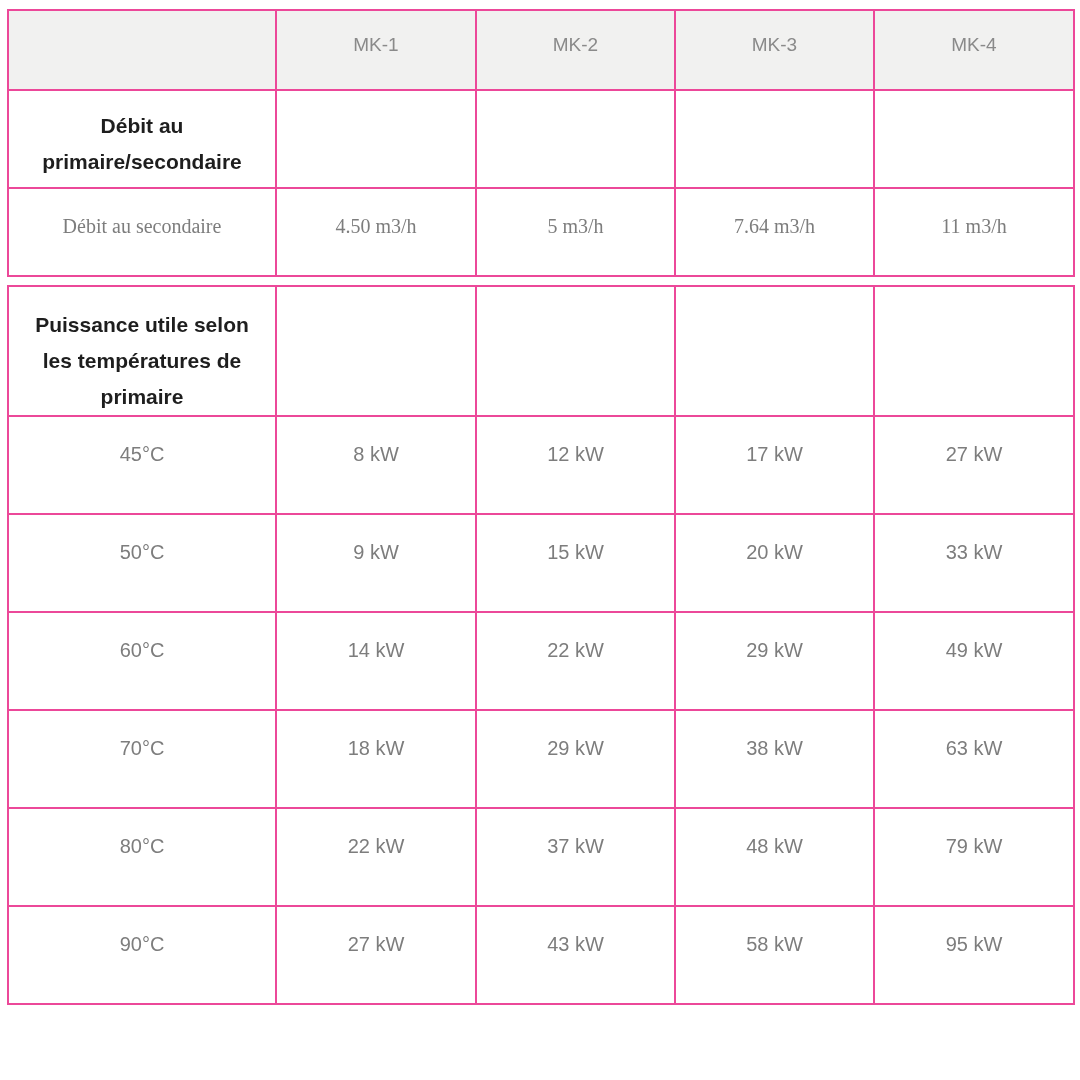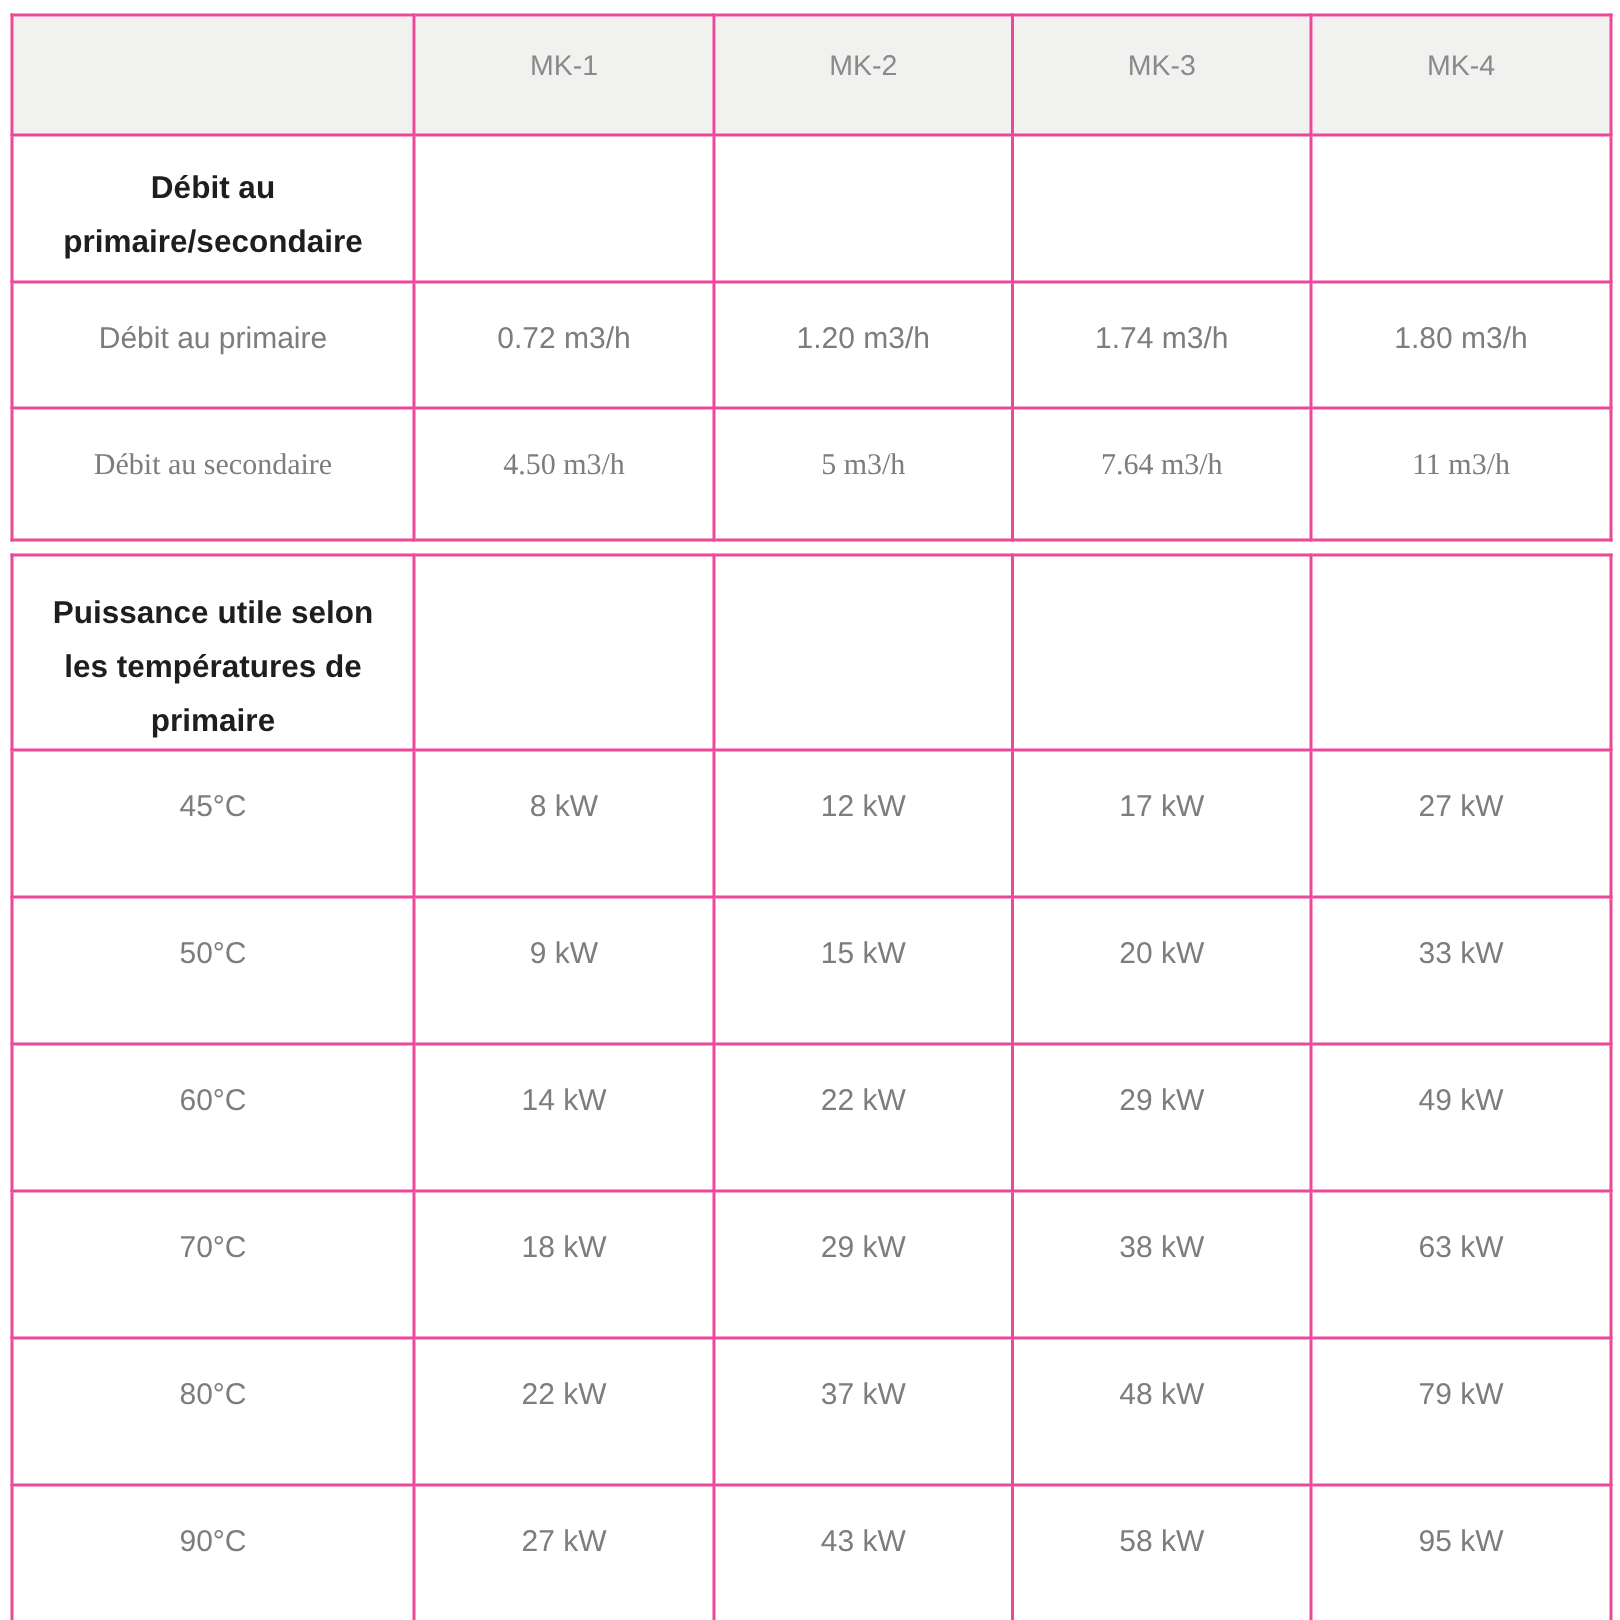--- a/index.html
+++ b/index.html
@@ -81,27 +81,20 @@
       <tr class="r-sec1">
         <td class="section-cell">
           <div>Débit au</div>
           <div>primaire/secondaire</div>
         </td>
         <td></td>
         <td></td>
         <td></td>
         <td></td>
       </tr>
-      <tr class="r-data r-d1">
-        <td>Débit au primaire</td>
-        <td>0.72 m3/h</td>
-        <td>1.20 m3/h</td>
-        <td>1.74 m3/h</td>
-        <td>1.80 m3/h</td>
-      </tr>
       <tr class="r-data r-d2">
         <td>Débit au secondaire</td>
         <td>4.50 m3/h</td>
         <td>5 m3/h</td>
         <td>7.64 m3/h</td>
         <td>11 m3/h</td>
       </tr>
     </tbody>
   </table>
 

